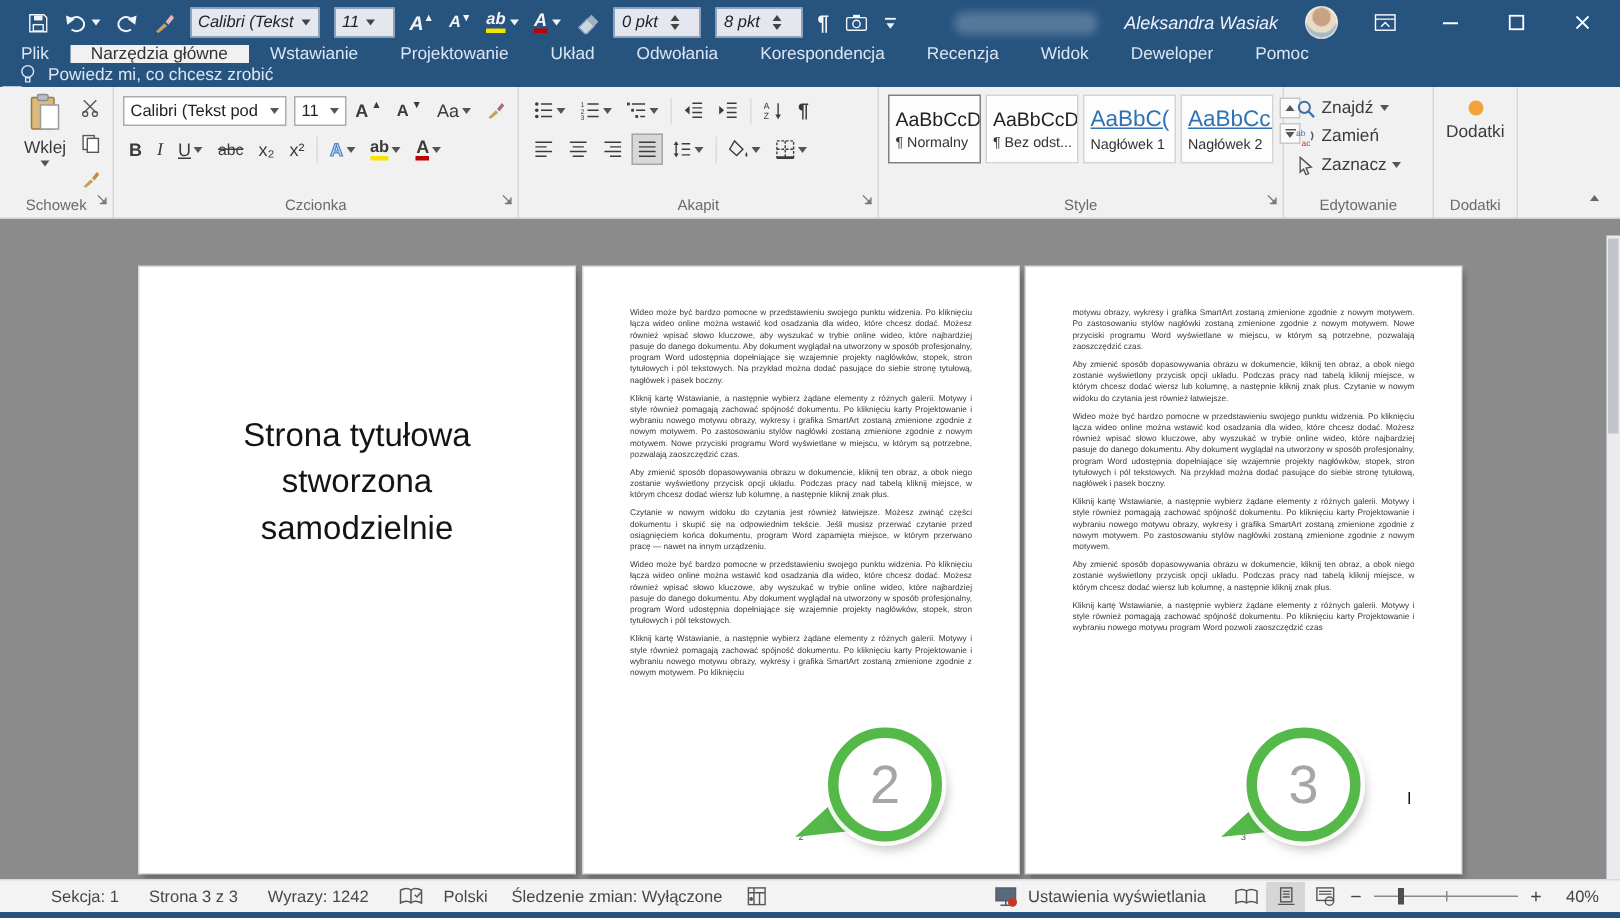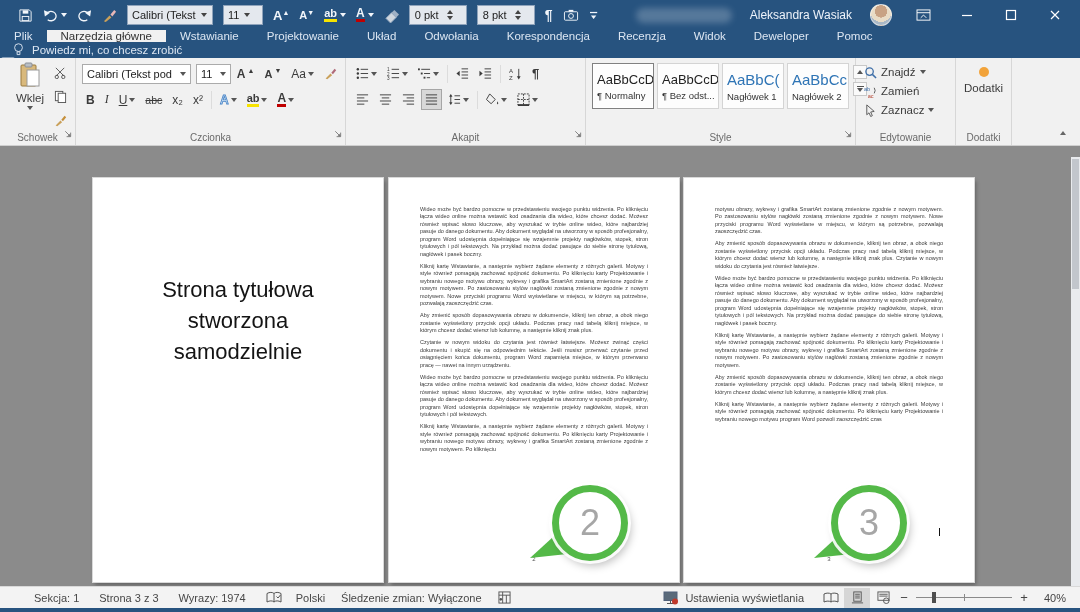--- a/index.html
+++ b/index.html
@@ -5,21 +5,21 @@
   :root{
     --blue:#27537f; --blue2:#2b5586; --ribbon:#f1f1f1; --txt:#3b3b3b;
     --grpline:#d7d7d7; --green:#54b948; --headblue:#2e74b5;
   }
   *{box-sizing:border-box;margin:0;padding:0;}
   html,body{width:1080px;height:612px;overflow:hidden;}
   body{font-family:"Liberation Sans",sans-serif;position:relative;background:#8b8b8b;}
 
   
   .titlebar{position:absolute;top:0;left:0;width:1080px;height:30px;background:var(--blue);
-    display:flex;align-items:center;color:#fff;font-size:11px;}
+    display:flex;align-items:center;color:#fff;font-size:11px;font-style:italic;}
   .qat{display:flex;align-items:center;gap:10px;padding-left:18px;}
   .qicon{display:flex;align-items:center;color:#f2f6fb;}
   .qicon svg{display:block;}
   .combo{height:20px;background:#e4e8ee;border:1px solid #8fa3bb;color:#222;
     display:flex;align-items:center;padding:0 4px;gap:5px;font-size:11px;}
   .combo .cv{border-top-color:#444;}
   .cv{width:0;height:0;border-left:3px solid transparent;border-right:3px solid transparent;
     border-top:4px solid currentColor;display:inline-block;}
   .cvu{width:0;height:0;border-left:3px solid transparent;border-right:3px solid transparent;
     border-bottom:4px solid currentColor;display:inline-block;}
@@ -76,21 +76,21 @@
   .undl{text-decoration:underline;}
   .strk{text-decoration:line-through;font-size:10.5px;}
   .effA{font-weight:bold;color:#cfe2f4;-webkit-text-stroke:0.8px #4a86c8;}
   .caseAa{font-size:12px;}
   
   .stylewrap{display:flex;padding:5px 2px 0 6px;}
   .scard{width:62px;height:46px;background:#fdfdfd;border:1px solid #d4d4d4;margin-right:3px;
     display:flex;flex-direction:column;justify-content:center;align-items:flex-start;padding:2px 4px;overflow:hidden;}
   .scard.selected{border-color:#808080;box-shadow:inset 0 0 0 1px #fff;}
   .sprev{font-size:13px;color:#222;white-space:nowrap;}
-  .scard.heading .sprev{color:var(--headblue);font-size:15px;}
+  .scard.heading .sprev{color:var(--headblue);font-size:15px;text-decoration:underline;}
   .sname{font-size:9.5px;color:#333;white-space:nowrap;margin-top:3px;}
   .srail{display:flex;flex-direction:column;gap:3px;margin-left:1px;padding-top:2px;color:#555;}
   .srail .rlbtn{width:14px;height:14px;border:1px solid #c8c8c8;background:#fafafa;display:flex;
     flex-direction:column;align-items:center;justify-content:center;gap:1px;}
   .morebar{width:7px;height:1px;background:currentColor;}
   
   .editrows{padding:6px 0 0 8px;display:flex;flex-direction:column;gap:3px;font-size:11.5px;}
   .edrow{display:flex;align-items:center;gap:4px;height:16px;}
   
   .addbtn{display:flex;flex-direction:column;align-items:center;gap:5px;padding-top:9px;font-size:11.5px;width:100%;}
@@ -850,21 +850,21 @@
 
   <div class="vscroll">
       <div class="vthumb"></div>
     </div>
 </div>
 
 <div class="statusbar">
   <div class="sleft">
     <span>Sekcja: 1</span>
     <span>Strona 3 z 3</span>
-    <span>Wyrazy: 1974</span>
+    <span>Wyrazy: 1242</span>
     <span class="sicon">
         <svg width="16" height="13">
           <use href="#i-book"></use>
         </svg>
       </span>
     <span style="margin-left:14px">Polski</span>
     <span style="margin-left:16px">Śledzenie zmian: Wyłączone</span>
     <span class="sicon" style="margin-left:16px">
         <svg width="13" height="13">
           <use href="#i-macro"></use>

